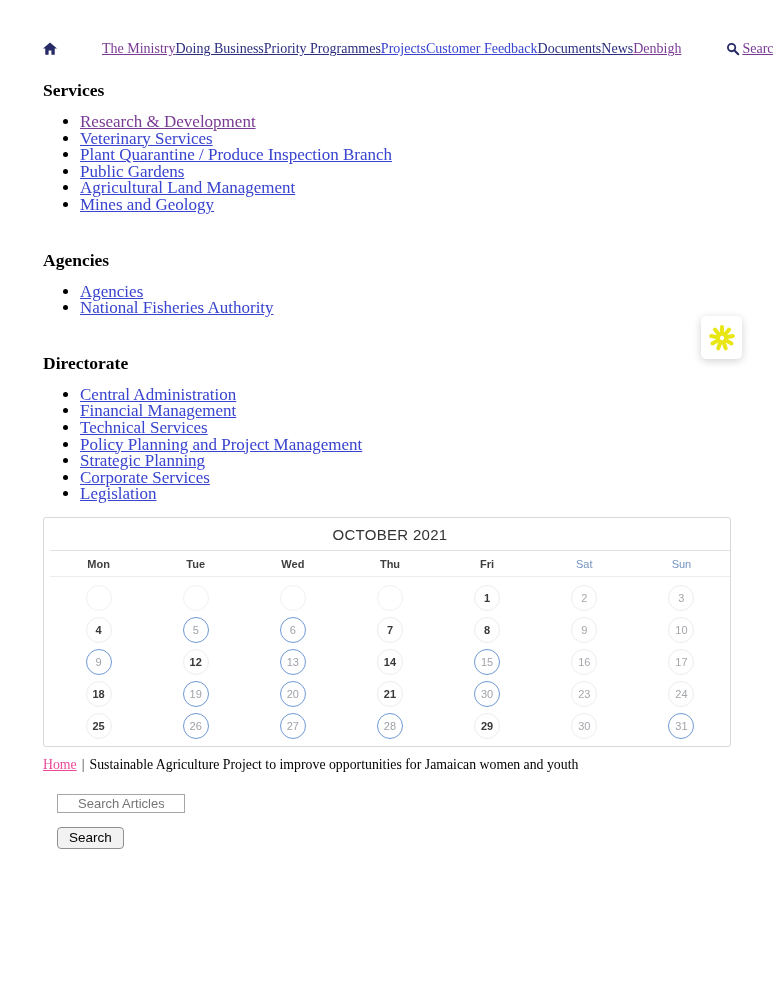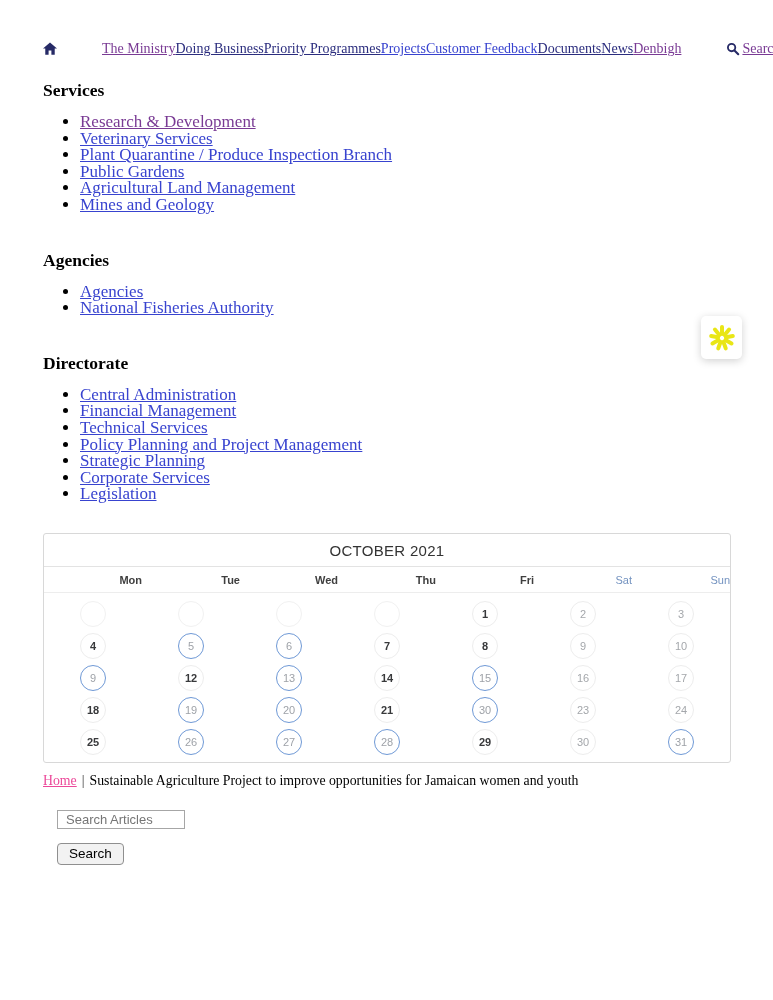--- a/index.html
+++ b/index.html
@@ -23,32 +23,32 @@
   
   .section { margin-top:36px; }
   .section:first-of-type { margin-top:22px; }
   .section h2 { font-size:17.5px; margin:0; font-weight:bold; }
   .section ul { margin:13px 0 0 0; padding-left:37px; }
   .section li { font-size:17px; line-height:16.6px; }
   .section li a { text-decoration:underline; cursor:pointer; }
 
   
   .calendar {
-    margin-top:30px; border:1px solid #d8d8d8; border-radius:3px;
-    font-family:"Liberation Sans", sans-serif; background:#fff;
+    margin-top:14px; border:1px solid #d8d8d8; border-radius:3px;
+    font-family:"Liberation Sans", sans-serif; background:#fff;padding-left:6px;
   }
   .cal-title {
     text-align:center; padding:8px 0 7px; font-size:15px; color:#333;
     font-weight:500; letter-spacing:.3px; border-bottom:1px solid #e3e3e3;
   }
   .cal-weekdays {
     display:grid; grid-template-columns:repeat(7,1fr);
     padding:7px 0 6px; border-bottom:1px solid #ededed; font-size:11px;
   }
-  .cal-weekday { text-align:right; color:#3f3f3f; font-weight:600; }
+  .cal-weekday { text-align:center; color:#3f3f3f; font-weight:600; }
   .cal-weekday.weekend { color:#7493c0; font-weight:400; }
   .cal-grid {
     display:grid; grid-template-columns:repeat(7,1fr);
     row-gap:6px; padding:8px 0 7px;
   }
   .cal-cell { display:flex; justify-content:center; }
   .day {
     width:26px; height:26px; border-radius:50%; border:1px solid #ededed;
     display:flex; align-items:center; justify-content:center;
     font-size:11px; background:#fff;
@@ -60,21 +60,21 @@
 
   
   .breadcrumb { margin-top:9px; font-size:13.8px; line-height:18px; }
   .breadcrumb a { color:#ec4899; text-decoration:underline; cursor:pointer; }
   .breadcrumb .sep { margin:0 5px; color:#333; }
 
   
   .search-area { margin-top:20px; margin-left:14px; }
   .search-area input {
     width:128px; height:19px; border:1px solid #a6a6a6; border-radius:0;
-    font-family:"Liberation Sans", sans-serif; font-size:13px; padding:1px 8px; color:#000;
+    font-family:"Liberation Sans", sans-serif; font-size:13px; padding:1px 20px; color:#000;
   }
   .search-area input::placeholder { color:#757575; opacity:1; }
   .search-area button {
     display:block; margin-top:14px; font-family:"Liberation Sans", sans-serif;
     font-size:13.5px; color:#000; padding:2px 11px 3px;
     background:#f2f2f2; border:1px solid #8f8f8f; border-radius:4px; cursor:pointer;
   }
 
   
   .a11y-widget {

